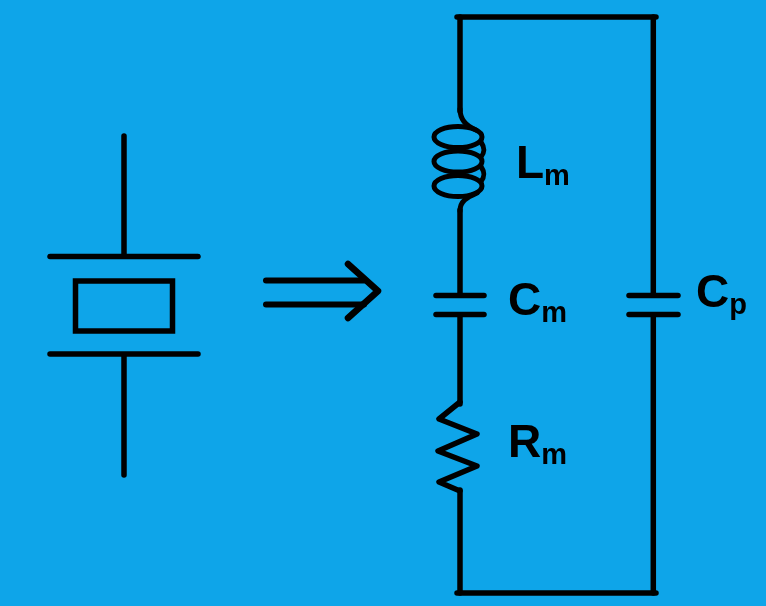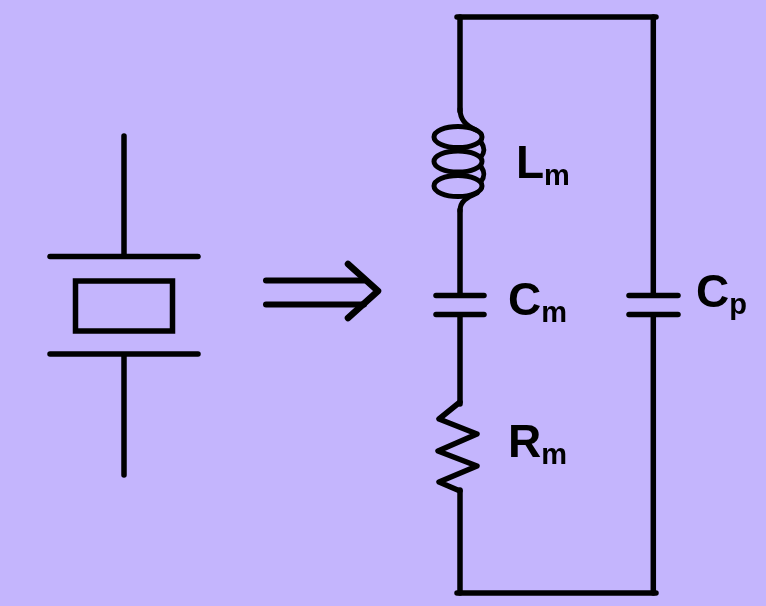--- a/index.html
+++ b/index.html
@@ -1,19 +1,19 @@
 <!DOCTYPE html>
 <html><head>
 <meta charset="utf-8">
 <style>
   html,body{margin:0;padding:0;background:#ffffff;}
   .canvas{
     position:relative;
     width:766px;height:606px;
-    background:#c4b5fd;
+    background:#0ea5e9;
     overflow:hidden;
   }
   svg{display:block;}
   .wire{stroke:#000000;stroke-width:5.5;stroke-linecap:round;fill:none;}
   .coil{stroke:#000000;stroke-width:5;stroke-linecap:round;fill:none;}
   .zigzag{stroke:#000000;stroke-width:5.5;stroke-linecap:round;stroke-linejoin:round;fill:none;}
   .arrowline{stroke:#000000;stroke-width:6;stroke-linecap:round;fill:none;}
   .chevron{stroke:#000000;stroke-width:6.5;stroke-linecap:round;stroke-linejoin:round;fill:none;}
   .crystalrect{stroke:#000000;stroke-width:5.5;fill:none;stroke-linejoin:miter;}
   text{

